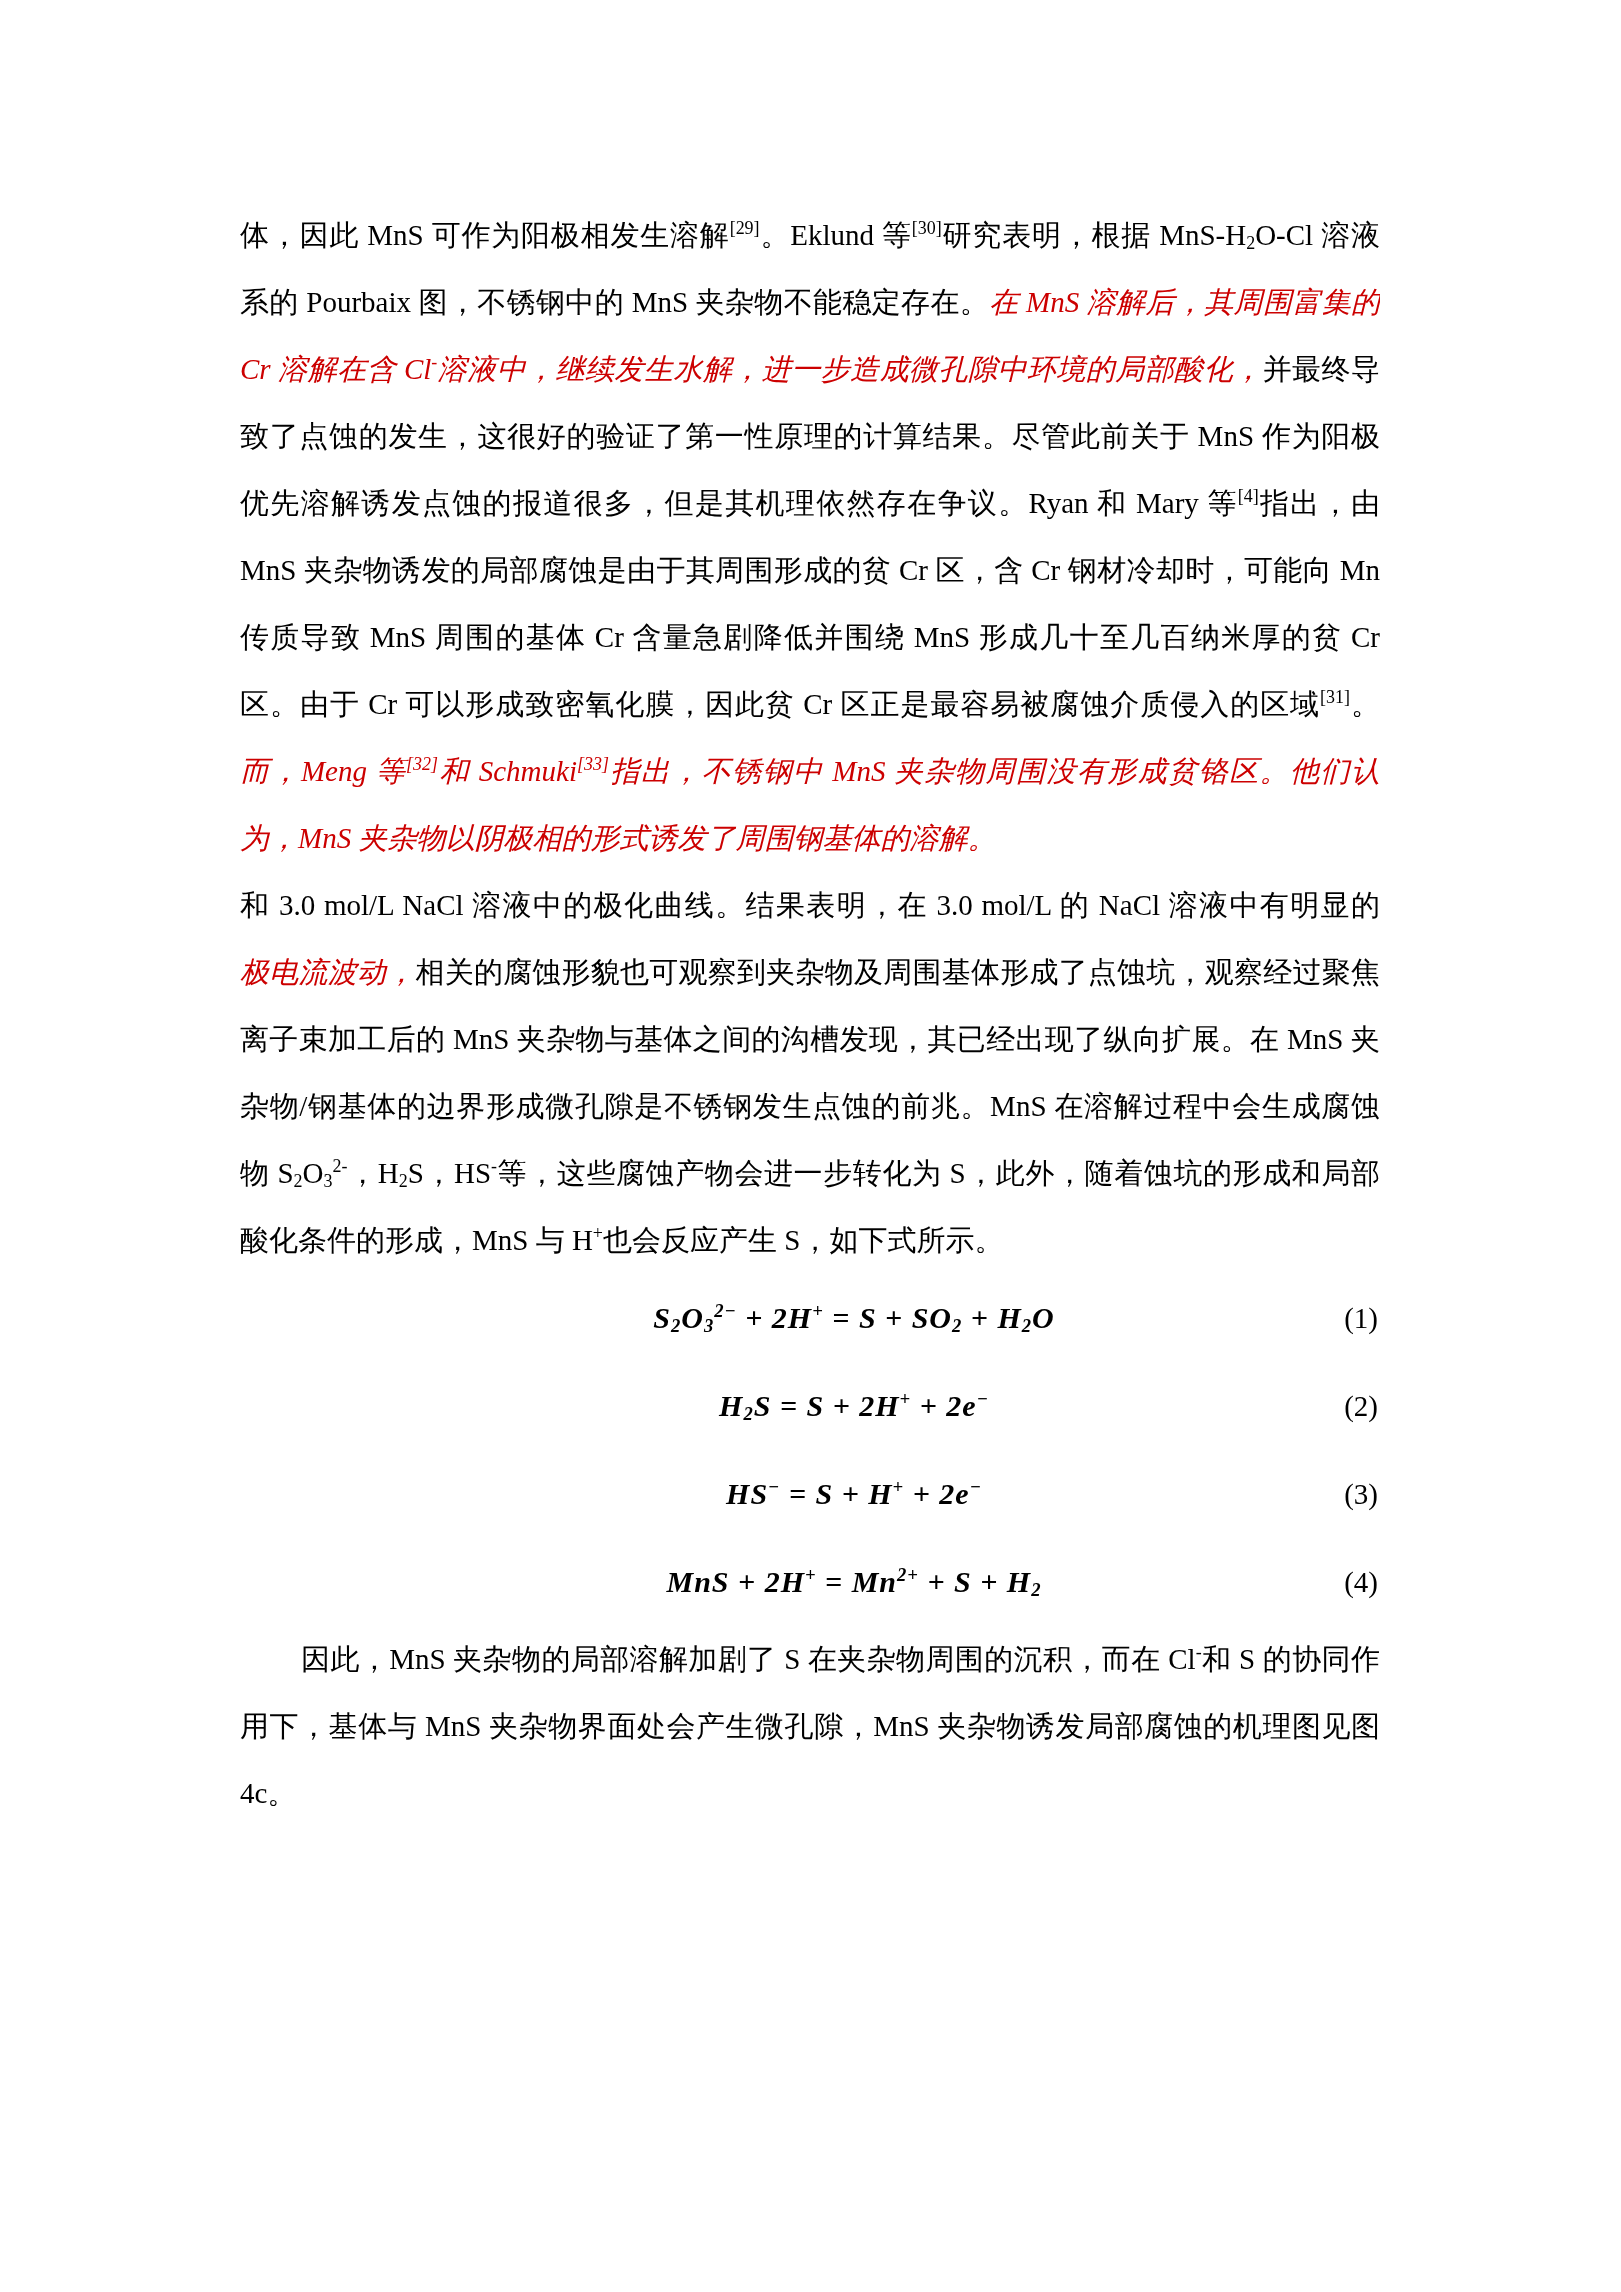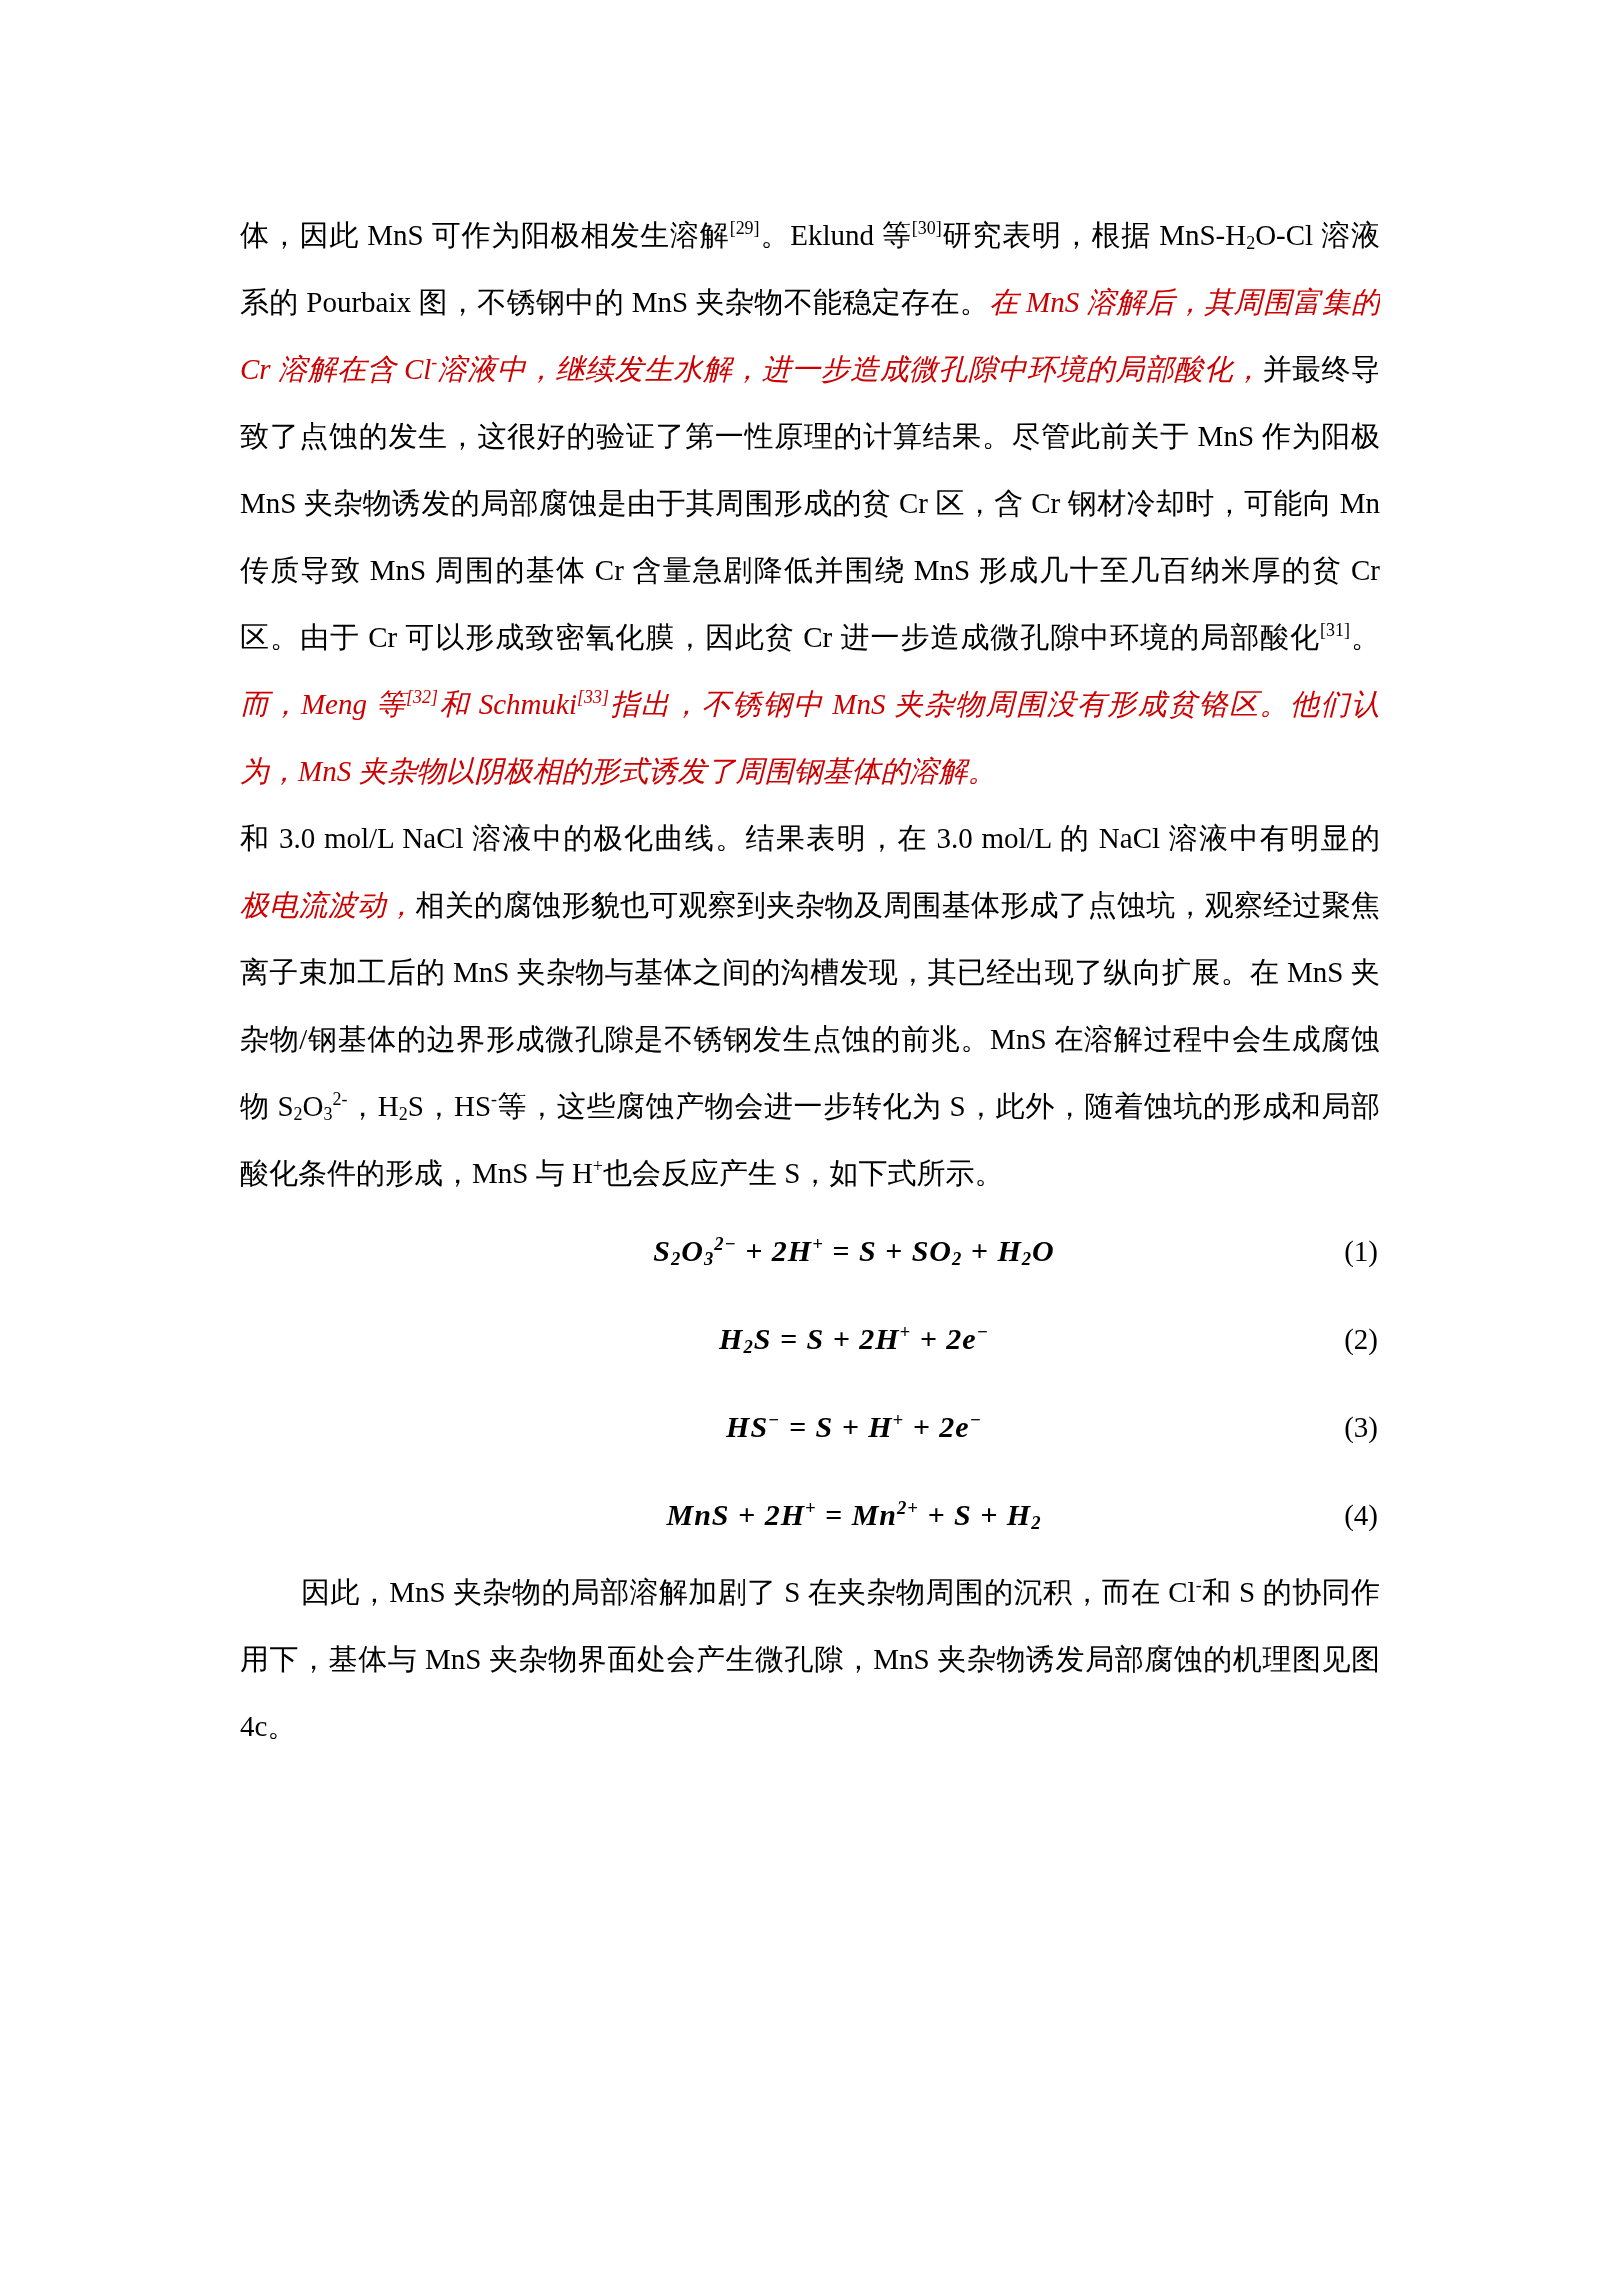--- a/index.html
+++ b/index.html
@@ -78,23 +78,24 @@
 </style>
 </head>
 <body style="background: rgb(255, 255, 255); color: rgb(0, 0, 0);">
 
 <div class="page">
   <div class="content">
       <div class="line"><span>体，因此 MnS 可作为阳极相发生溶解</span><sup>[29]</sup><span>。Eklund 等</span><sup>[30]</sup><span>研究表明，根据 MnS-H</span><sub>2</sub><span>O-Cl 溶液体</span></div>
       <div class="line"><span>系的 Pourbaix 图，不锈钢中的 MnS 夹杂物不能稳定存在。</span><span class="red">在 MnS 溶解后，其周围富集的</span></div>
       <div class="line"><span class="red">Cr 溶解在含 Cl</span><sup class="red">-</sup><span class="red">溶液中，继续发生水解，进一步造成微孔隙中环境的局部酸化，</span><span>并最终导</span></div>
       <div class="line"><span>致了点蚀的发生，这很好的验证了第一性原理的计算结果。尽管此前关于 MnS 作为阳极相</span></div>
+      <div class="line"><span>优先溶解诱发点蚀的报道很多，但是其机理依然存在争议。Ryan 和 Mary 等</span><sup>[4]</sup><span>指出，由</span></div>
       <div class="line"><span>MnS 夹杂物诱发的局部腐蚀是由于其周围形成的贫 Cr 区，含 Cr 钢材冷却时，可能向 MnS</span></div>
       <div class="line"><span>传质导致 MnS 周围的基体 Cr 含量急剧降低并围绕 MnS 形成几十至几百纳米厚的贫 Cr</span></div>
-      <div class="line"><span>区。由于 Cr 可以形成致密氧化膜，因此贫 Cr 进一步造成微孔隙中环境的局部酸化</span><sup>[31]</sup><span>。</span></div>
+      <div class="line"><span>区。由于 Cr 可以形成致密氧化膜，因此贫 Cr 区正是最容易被腐蚀介质侵入的区域</span><sup>[31]</sup><span>。</span></div>
       <div class="line"><span class="red">而，Meng 等</span><sup class="red">[32]</sup><span class="red">和 Schmuki</span><sup class="red">[33]</sup><span class="red">指出，不锈钢中 MnS 夹杂物周围没有形成贫铬区。他们认</span></div>
       <div class="line no-justify"><span class="red">为，MnS 夹杂物以阴极相的形式诱发了周围钢基体的溶解。</span></div>
       <div class="line"><span>和 3.0 mol/L NaCl 溶液中的极化曲线。结果表明，在 3.0 mol/L 的 NaCl 溶液中有明显的</span></div>
       <div class="line"><span class="red">极电流波动，</span><span>相关的腐蚀形貌也可观察到夹杂物及周围基体形成了点蚀坑，观察经过聚焦</span></div>
       <div class="line"><span>离子束加工后的 MnS 夹杂物与基体之间的沟槽发现，其已经出现了纵向扩展。在 MnS 夹</span></div>
       <div class="line"><span>杂物/钢基体的边界形成微孔隙是不锈钢发生点蚀的前兆。MnS 在溶解过程中会生成腐蚀产</span></div>
       <div class="line"><span>物 S</span><sub>2</sub><span>O</span><sub>3</sub><sup>2-</sup><span>，H</span><sub>2</sub><span>S，HS</span><sup>-</sup><span>等，这些腐蚀产物会进一步转化为 S，此外，随着蚀坑的形成和局部</span></div>
       <div class="line no-justify"><span>酸化条件的形成，MnS 与 H</span><sup>+</sup><span>也会反应产生 S，如下式所示。</span></div>
       <div class="eq-row">
         <span class="eq"><span>S</span><sub>2</sub><span>O</span><sub>3</sub><sup>2−</sup><span> + 2H</span><sup>+</sup><span> = S + SO</span><sub>2</sub><span> + H</span><sub>2</sub><span>O</span></span>

